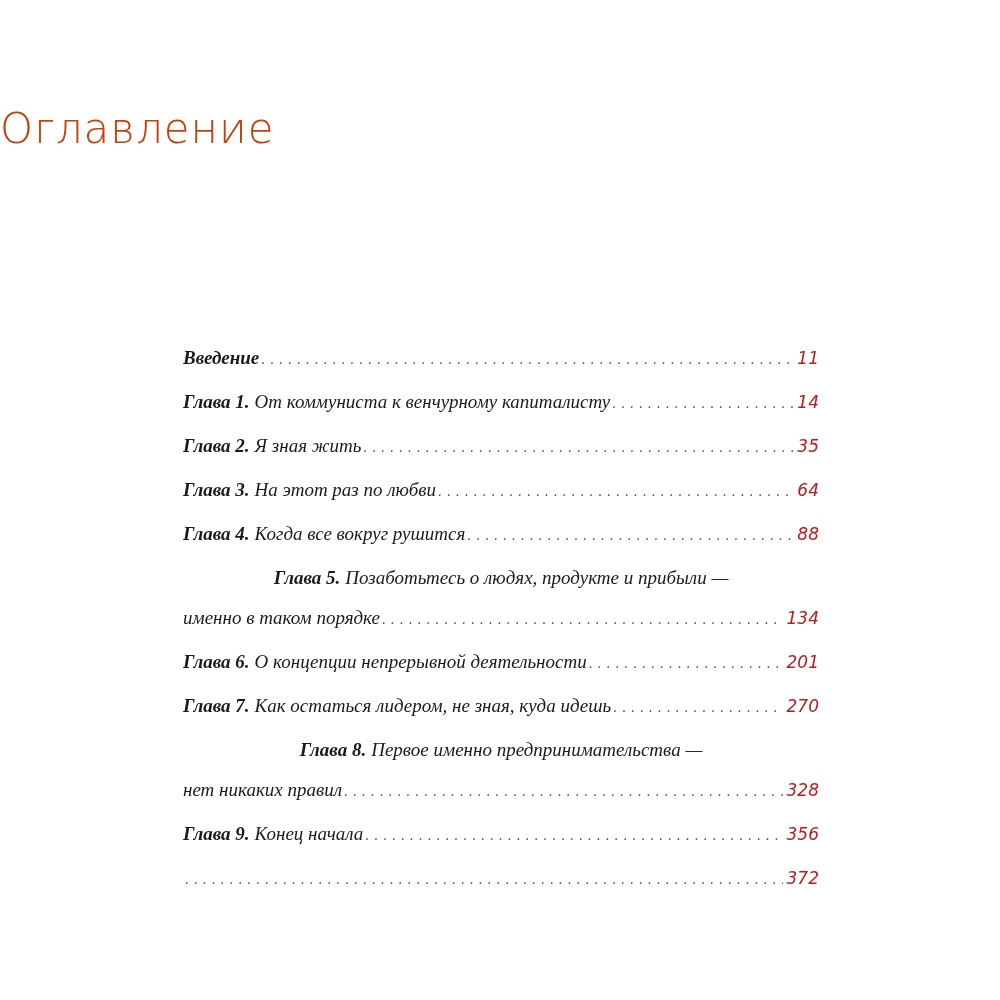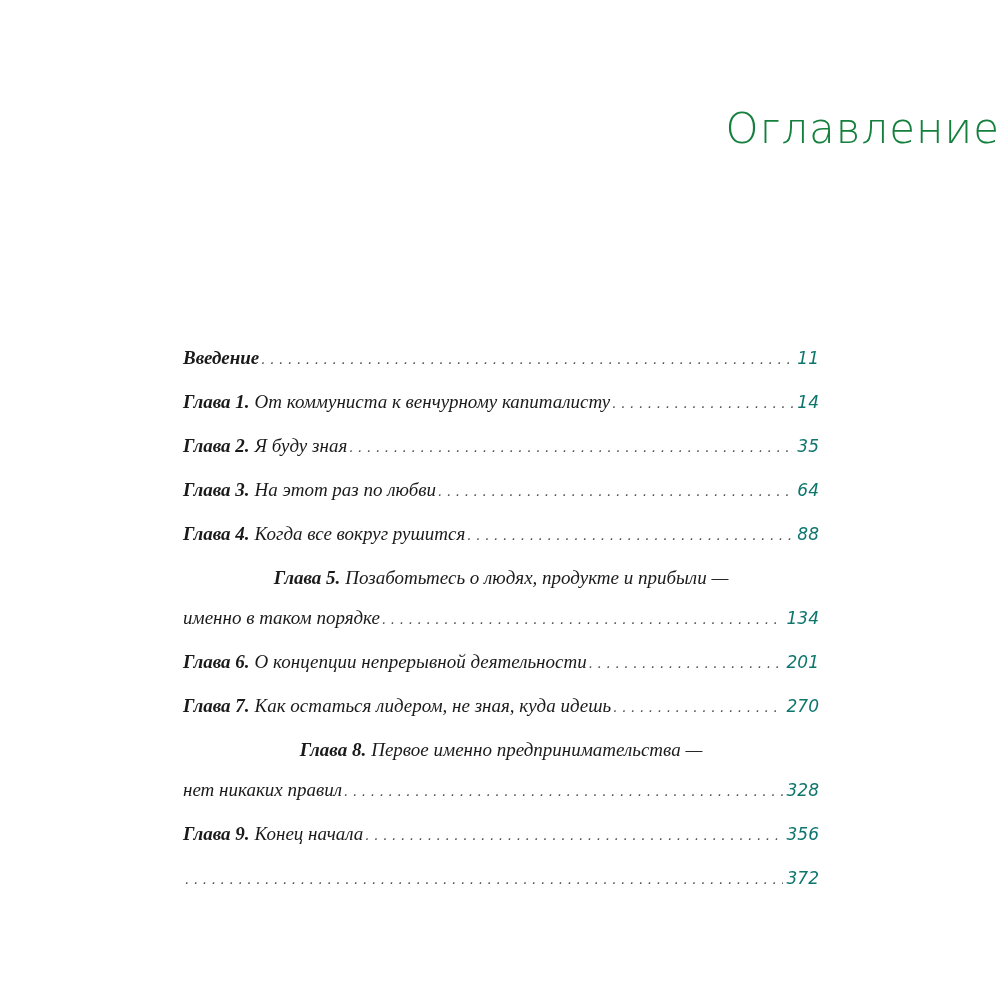--- a/index.html
+++ b/index.html
@@ -12,26 +12,26 @@
       height: 1000px;
       position: relative;
       overflow: hidden;
       color: #1a1a1a;
     }
     .page-title {
       position: absolute;
       top: 104px;
       left: 0;
       width: 1000px;
-      text-align: right;
+      text-align: left;
       font-family: "DejaVu Sans", sans-serif;
       font-weight: 300;
       font-size: 42px;
       letter-spacing: 1px;
-      color: #15803d;
+      color: #c2410c;
       margin: 0;
     }
     .toc {
       position: absolute;
       left: 183px;
       top: 345px;
       width: 636px;
       font-family: "Liberation Serif", serif;
       font-size: 19px;
       color: #1a1a1a;
@@ -68,21 +68,21 @@
       font-size: 14px;
       font-family: "DejaVu Sans", sans-serif;
     }
     .dots::before {
       content: ". . . . . . . . . . . . . . . . . . . . . . . . . . . . . . . . . . . . . . . . . . . . . . . . . . . . . . . . . . . . . . . . . . . . . . . . . . . . . . . . . . . . . . . . . . . . . . . . . . . . . . . . . . .";
       letter-spacing: 0;
     }
     .page-num {
       font-family: "DejaVu Sans", sans-serif;
       font-size: 17px;
-      color: #0f766e;
+      color: #b91c1c;
       text-align: right;
     }
   </style>
 </head>
 <body>
 
 <h1 class="page-title">Оглавление</h1>
 
 <div class="toc">
 
@@ -99,21 +99,21 @@
       <span class="lbl-bold">Глава 1.</span>
       <span>От коммуниста к венчурному капиталисту</span>
       <span class="dots"></span>
       <span class="page-num">14</span>
     </div>
   </div>
 
   <div class="toc-entry">
     <div class="toc-line">
       <span class="lbl-bold">Глава 2.</span>
-      <span>Я буду зная</span>
+      <span>Я зная жить</span>
       <span class="dots"></span>
       <span class="page-num">35</span>
     </div>
   </div>
 
   <div class="toc-entry">
     <div class="toc-line">
       <span class="lbl-bold">Глава 3.</span>
       <span>На этот раз по любви</span>
       <span class="dots"></span>

